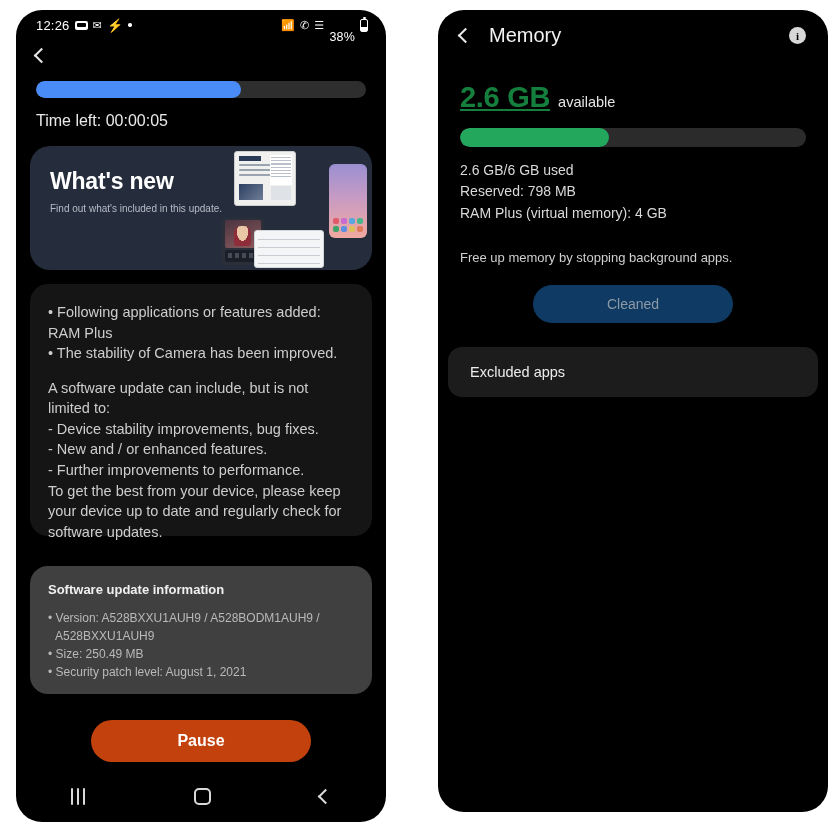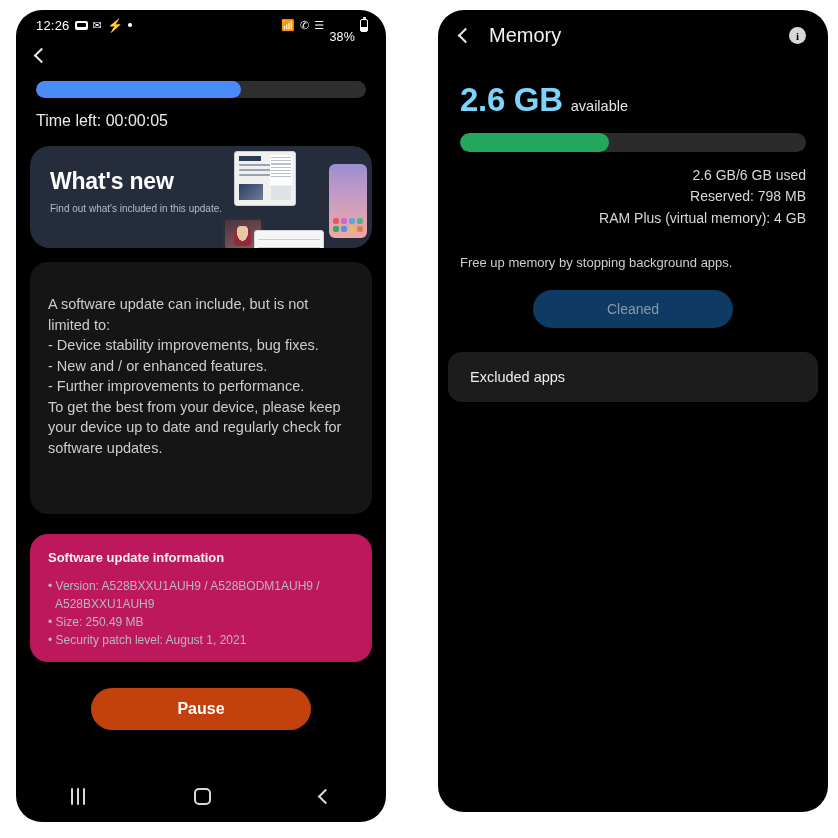--- a/index.html
+++ b/index.html
@@ -76,21 +76,21 @@
     height: 17px; border-radius: 9px; background: #2e2e2e; overflow: hidden;
   }
   .prog-fill { height: 100%; background: #4a8cf7; border-radius: 9px; }
   .time-left {
     color: #eaeaea; font-size: 16px; padding: 14px 20px 16px 20px;
   }
 
   
   .whatsnew {
     margin: 0 14px; background: #252d3c; border-radius: 20px;
-    height: 102px; position: relative; overflow: hidden;
+    height: 124px; position: relative; overflow: hidden;
   }
   .wn-text { padding: 22px 0 0 20px; width: 215px; }
   .wn-title { color: #ffffff; font-size: 23px; font-weight: 700; letter-spacing: -.2px; }
   .wn-sub { color: #b6bcc6; font-size: 10px; line-height: 1.35; margin-top: 7px; }
   .wn-art { position: absolute; right: 0; top: 0; width: 150px; height: 122px; }
   .art { position: absolute; border-radius: 3px; overflow: hidden; }
   .art-tablet { left: 12px; top: 5px; width: 62px; height: 55px; background: #f0f0ef;
     border: 1px solid #cfcfcf; }
   .art-tablet .ln { position:absolute; left:4px; height:1.5px; background:#9aa3b0; border-radius:1px;}
   .art-tablet .hd { position:absolute; left:4px; top:4px; width:22px; height:5px; background:#2b3a55;}
@@ -121,21 +121,21 @@
   
   .notes-card {
     margin: 14px 14px 0 14px; background: #151515; border-radius: 18px;
     padding: 18px 18px 22px 18px; height: 252px;
   }
   .notes-card p { color: #cdcdcd; font-size: 14.5px; line-height: 1.42; }
   .notes-gap { height: 14px; }
 
   
   .info-card {
-    margin: 20px 14px 0 14px; background: #be185d; border-radius: 18px;
+    margin: 30px 14px 0 14px; background: #404040; border-radius: 18px;
     padding: 16px 20px 18px 18px; height: 128px;
   }
   .info-title { color: #f0f0f0; font-size: 13px; font-weight: 700; margin-bottom: 12px; }
   .info-card li { color: #b9b9b9; font-size: 12px; line-height: 1.5; list-style: none; }
   .info-card li .ind { display:block; padding-left: 7px; }
 
   
   .pause-wrap { display: flex; justify-content: center; margin-top: 26px; }
   .pause-btn {
     width: 220px; height: 42px; border-radius: 21px; background: #4a8cf7;
@@ -151,27 +151,27 @@
   }
   .nav-recent { display: flex; gap: 3.5px; }
   .nav-recent i { width: 2.5px; height: 17px; background: #d9d9d9; border-radius: 1px; }
   .nav-home { width: 17px; height: 17px; border: 2px solid #d9d9d9; border-radius: 5px; }
   .nav-back { width: 11px; height: 11px; border-left: 2px solid #d9d9d9;
     border-bottom: 2px solid #d9d9d9; transform: rotate(45deg); }
 
   
   .mem-body { padding: 24px 22px 0 22px; }
   .mem-head { display: flex; align-items: baseline; gap: 8px; }
-  .mem-big { color: #7dd3fc; font-size: 33px; font-weight: 700; letter-spacing: -.3px; }
+  .mem-big { color: #15803d; font-size: 29px; font-weight: 700; letter-spacing: -.3px; text-decoration: underline; }
   .mem-avail { color: #e4e4e4; font-size: 14.5px; }
   .mem-track {
     margin-top: 14px; height: 19px; border-radius: 10px; background: #2b2b2b; overflow: hidden;
   }
   .mem-fill { height: 100%; background: #22a75d; border-radius: 10px; }
-  .mem-lines { margin-top: 13px; text-align: right; }
+  .mem-lines { margin-top: 13px; }
   .mem-lines div { color: #d9d9d9; font-size: 14px; line-height: 1.52; }
   .mem-hint { color: #cfcfcf; font-size: 13px; margin-top: 26px; }
   .clean-wrap { display: flex; justify-content: center; margin-top: 20px; }
   .clean-btn {
     width: 200px; height: 38px; border-radius: 19px; background: #0e3a63;
     color: #8d9aa6; font-size: 14px; border: none;
     display: flex; align-items: center; justify-content: center;
   }
   .excluded {
     margin: 24px 10px 0 10px; height: 50px; background: #1c1c1c; border-radius: 14px;
@@ -264,20 +264,22 @@
           <span class="row" style="top:8px"></span>
           <span class="row" style="top:16px"></span>
           <span class="row" style="top:24px"></span>
           <span class="row" style="top:32px"></span>
 
         </div>
       </div>
     </div>
 
     <div class="notes-card">
+      <p style="white-space: pre-line;">• Following applications or features added: RAM Plus
+• The stability of Camera has been improved.</p>
       <div class="notes-gap"></div>
       <p style="white-space: pre-line;">A software update can include, but is not limited to:
  - Device stability improvements, bug fixes.
  - New and / or enhanced features.
  - Further improvements to performance.
 To get the best from your device, please keep your device up to date and regularly check for software updates.</p>
     </div>
 
     <div class="info-card">
       <div class="info-title">Software update information</div>

